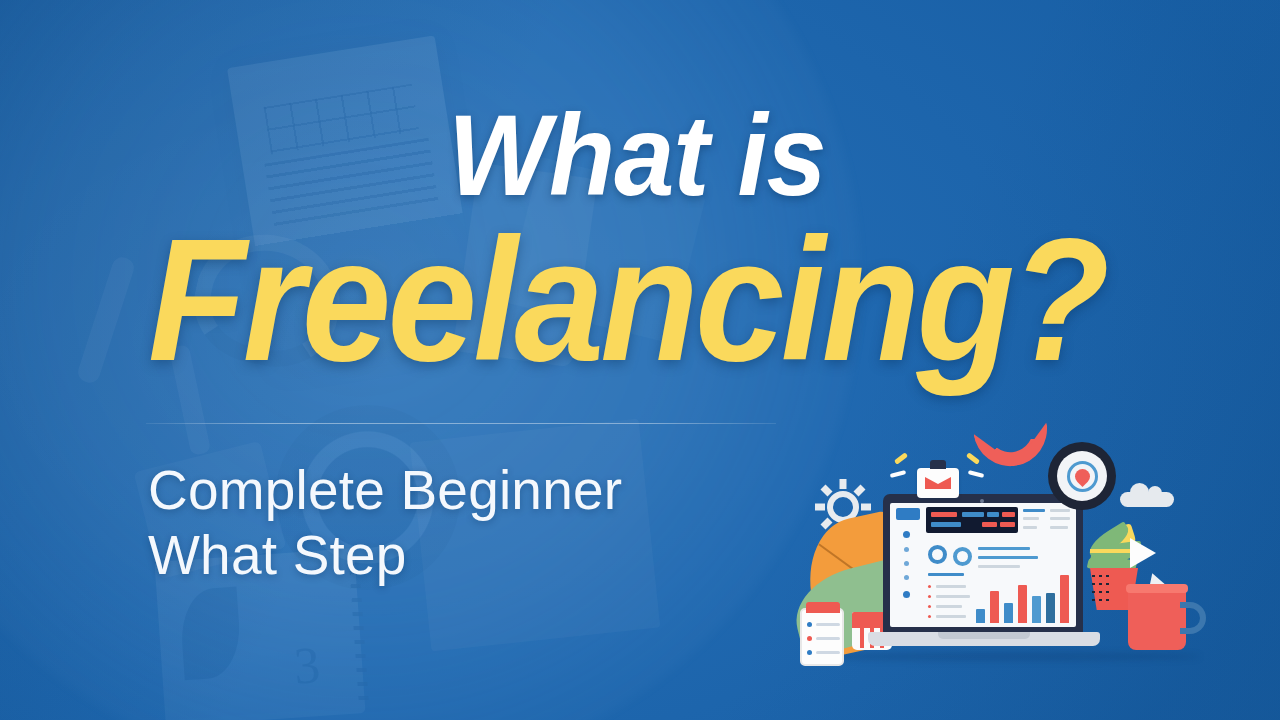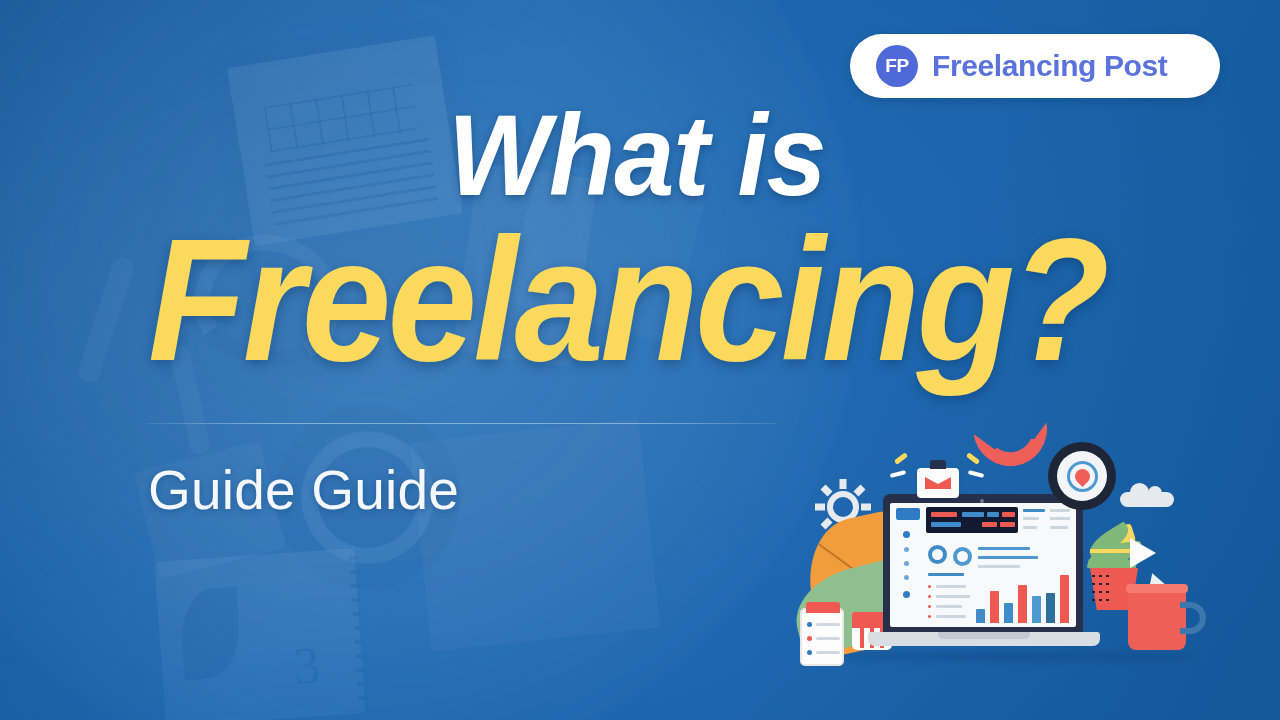--- a/index.html
+++ b/index.html
@@ -248,36 +248,31 @@
   <div class="ghost g-sheet"></div>
   <div class="ghost g-disc"></div>
   <div class="ghost g-notebook">
     <div class="g-spiral"></div>
     <div class="g-leafmark"></div>
     <div class="g-num">3</div>
   </div>
   <div class="bg-vignette"></div>
 
 
-  <div class="logo-pill">
-    <div class="logo-mark">
-      <span>FP</span>
-    </div>
-    <div class="logo-text">Freelancing Post</div>
-  </div>
 
   <div class="headline">
     <div class="line-what">What is</div>
     <div class="line-free">Freelancing?</div>
   </div>
 
   <div class="divider"></div>
 
   <div class="subtitle">
-    <div>Guide Guide</div>
+    <div>Complete Beginner</div>
+    <div>What Step</div>
   </div>
 
   <div class="illus">
 
     <div class="i-shadow"></div>
 
     <svg class="i-gear" viewBox="0 0 62 62">
       <g fill="none" stroke="#e7ebef" stroke-width="6">
         <circle cx="31" cy="31" r="13"></circle>
         <g stroke-width="7" stroke-linecap="butt">

